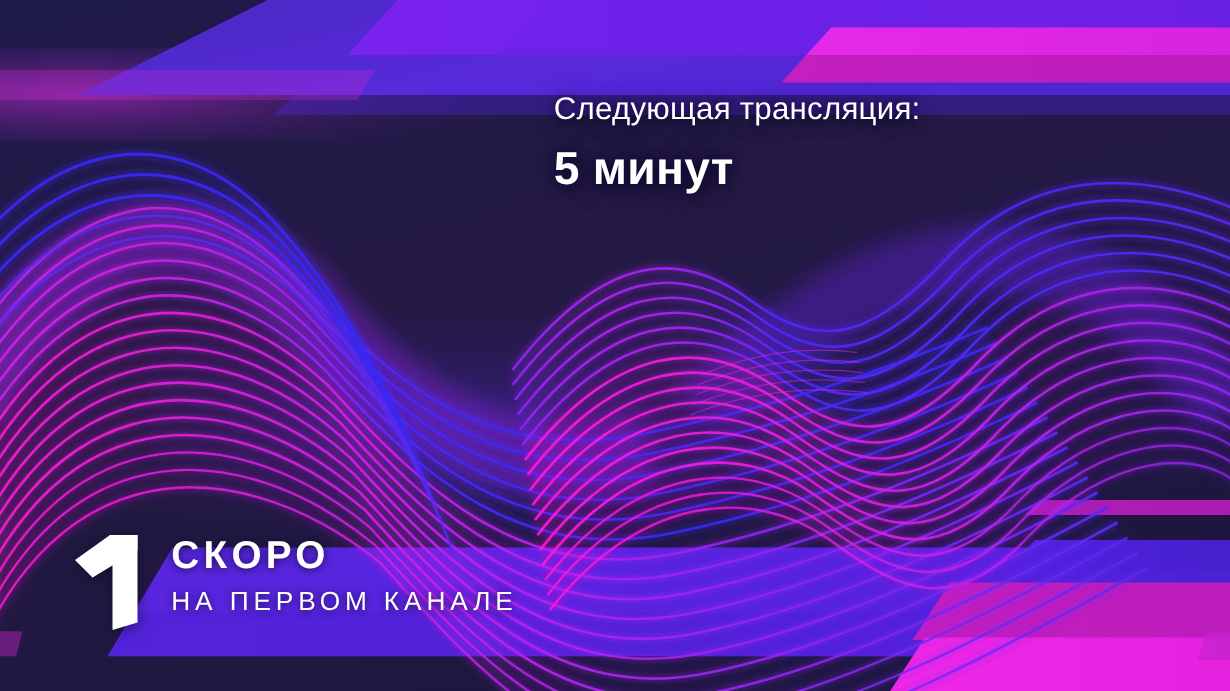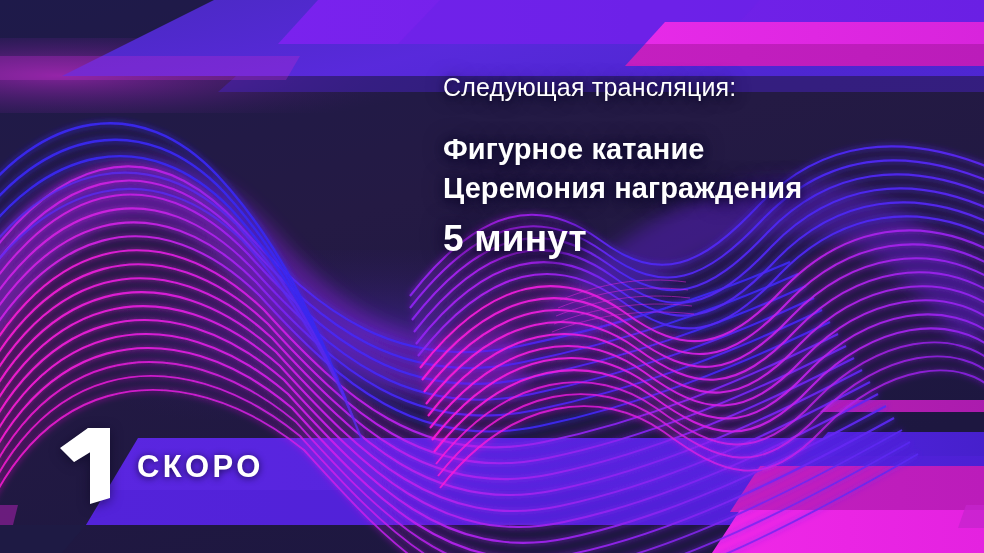--- a/index.html
+++ b/index.html
@@ -55,21 +55,20 @@
     letter-spacing:.2px;
     text-shadow:0 2px 10px rgba(10,5,40,.95), 0 0 22px rgba(20,8,50,.8);
   }
 
   
   #logo-lockup{
     position:absolute;
     left:54px;top:428px;
     z-index:45;
     display:flex;
-    align-items:center;
   }
   #channel-one-mark{
     width:64px;height:76px;
     flex:0 0 auto;
     filter:drop-shadow(0 2px 6px rgba(8,4,30,.55));
   }
   #logo-words{
     margin-left:19px;
     color:#ffffff;
     line-height:1;
@@ -296,32 +295,29 @@
         <path d="M 556,316 C 596,300 640,292 690,298"></path>
         <path d="M 554,324 C 594,308 640,300 692,306"></path>
         <path d="M 552,332 C 592,316 640,308 694,314"></path>
       </g>
     </svg>
   </div>
 
   <div id="promo-text">
     <div id="next-label">Следующая трансляция:</div>
 
-    <div id="program-title">
-      <span class="tl">Фигурное катание</span>
-      <span class="tl">Церемония награждения</span>
-    </div>
 
 
     <div id="countdown">5 минут</div>
   </div>
 
   <div id="logo-lockup">
     <svg id="channel-one-mark" viewBox="0 0 64 76" aria-hidden="true">
       <polygon points="56,0 56,70 36,76 36,22 20,34 6,20 34,0" fill="#ffffff"></polygon>
       <polygon points="56,0 56,12 30,28 20,34 34,0" fill="#ffffff"></polygon>
     </svg>
     <div id="logo-words">
       <div id="logo-soon">СКОРО</div>
+      <div id="logo-channel">НА ПЕРВОМ КАНАЛЕ</div>
     </div>
   </div>
 
 </div>
 
 </body></html>

